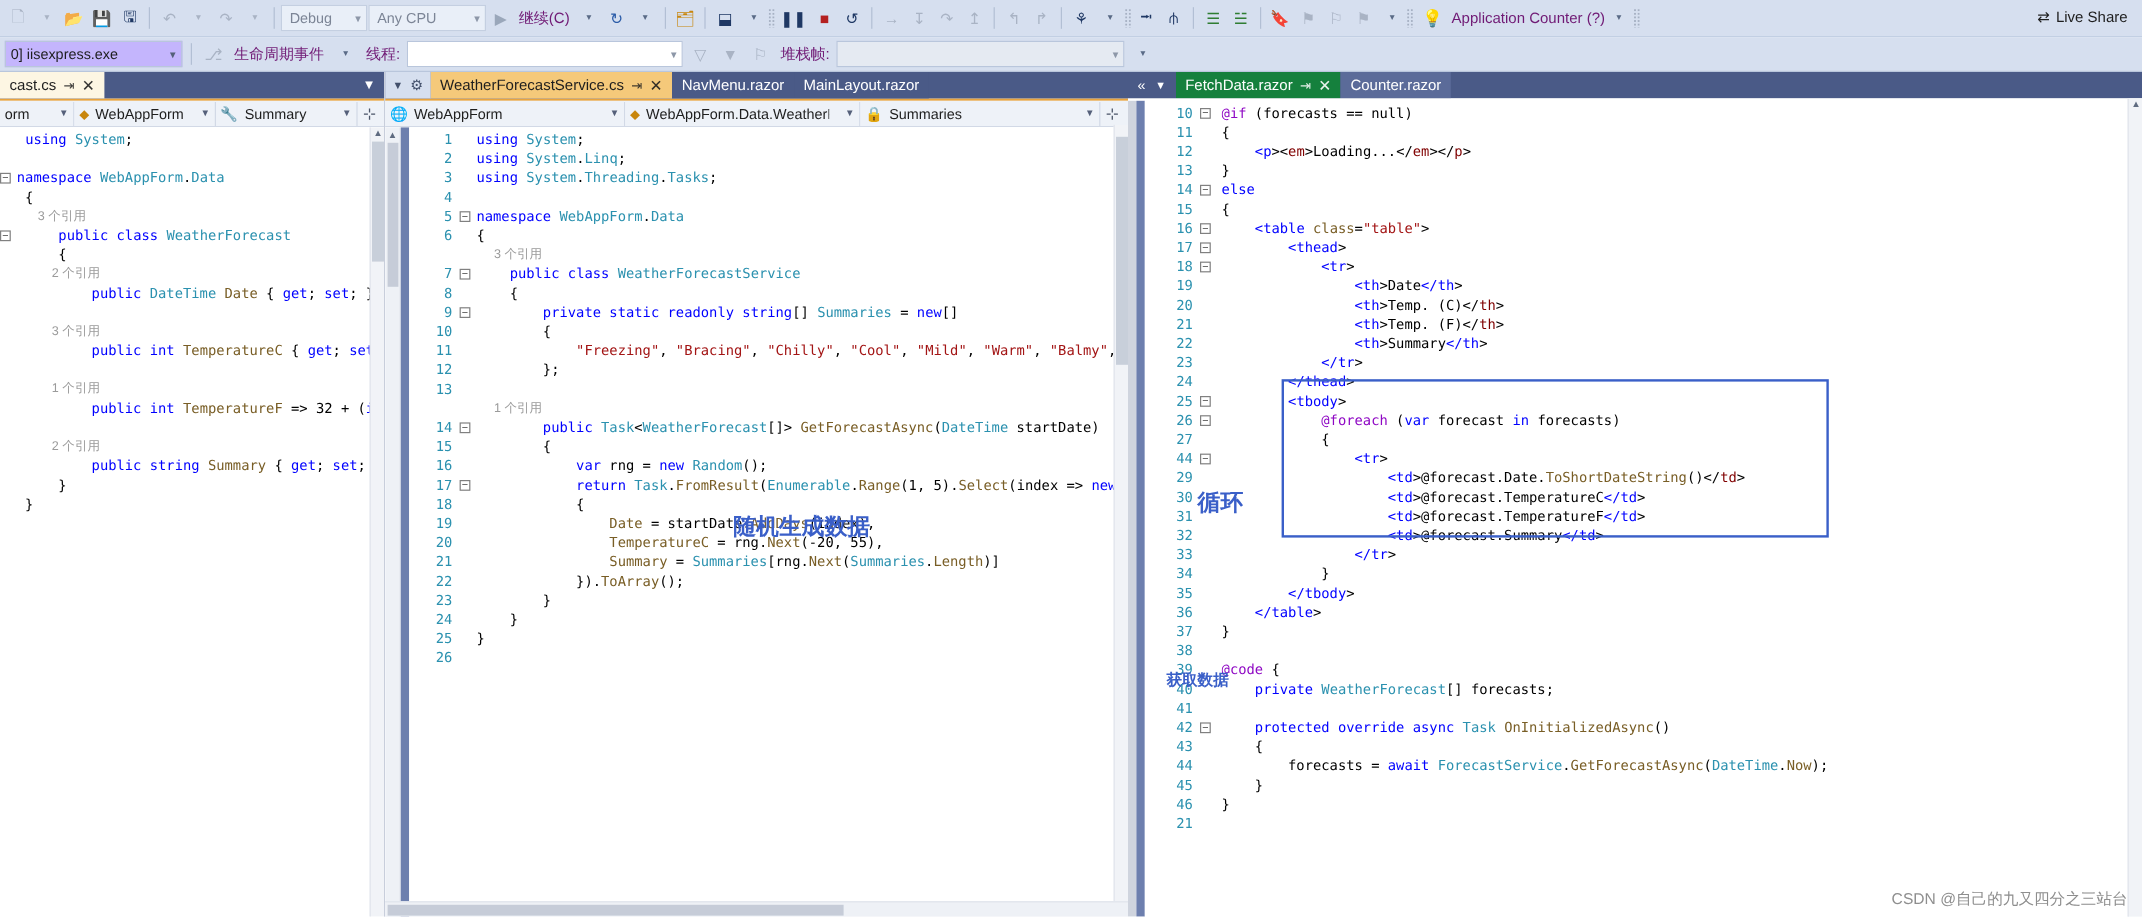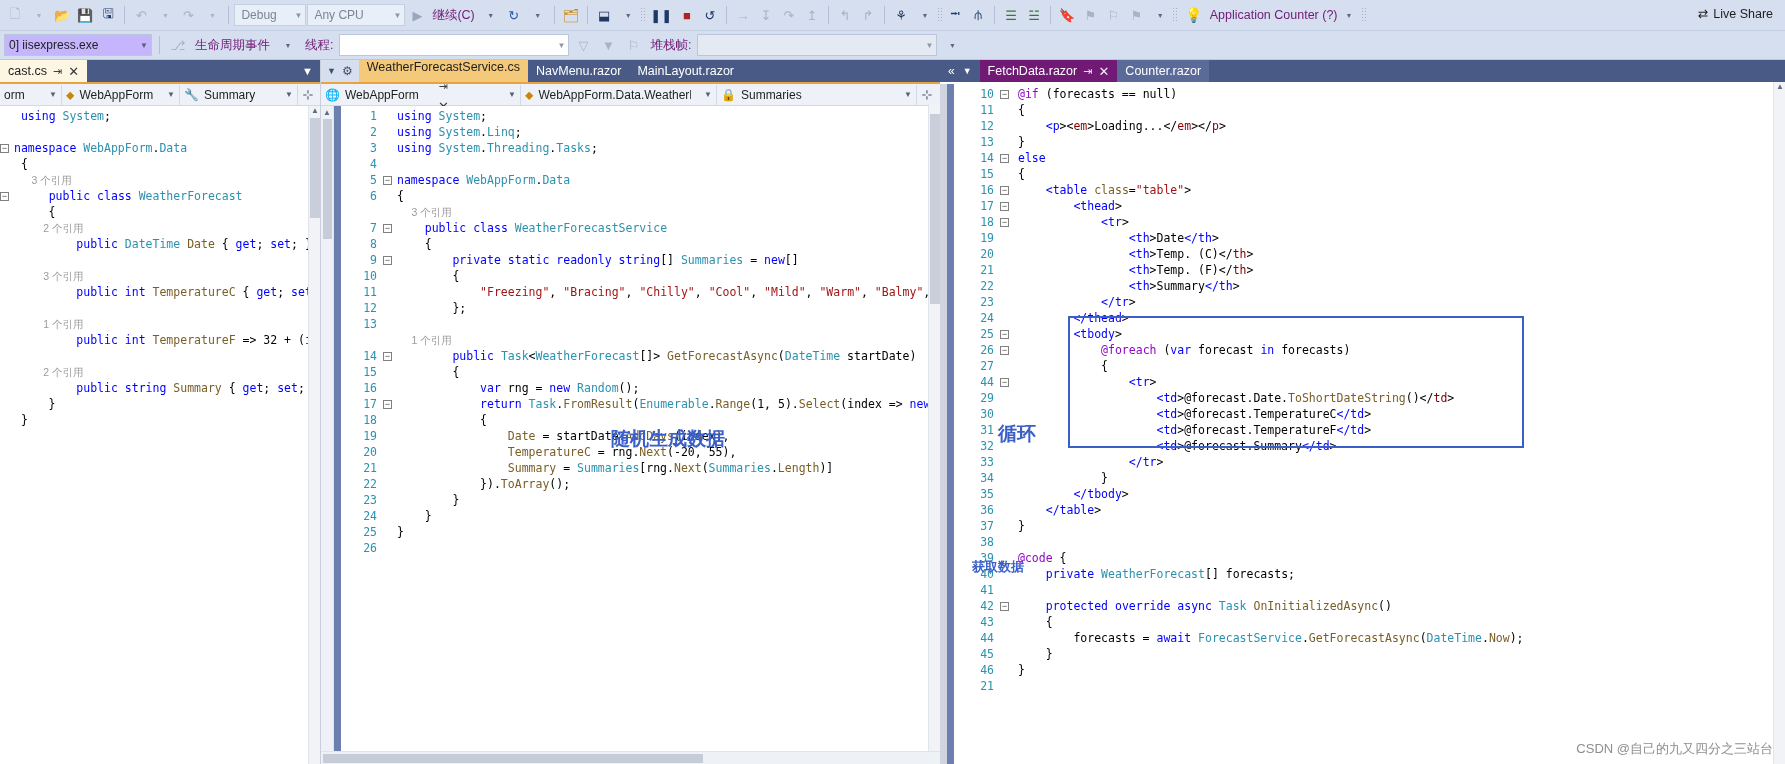--- a/index.html
+++ b/index.html
@@ -97,21 +97,21 @@
     display:flex; align-items:stretch; height:22px;
     background:#4a5a87; position:relative; white-space:nowrap;
   }
   .tab {
     display:flex; align-items:center; gap:6px;
     padding:0 8px; font-size:12.5px; height:22px;
     color:#ffffff; background:#4a5a87; cursor:default;
   }
   .tab.inactive { background:#4a5a87; color:#ffffff; }
   .tab.active { background:#fdf6e3; color:#1e1e1e; }
-  .tab.active.sel { background:#f5c97a; color:#1e1e1e;flex-direction:column; }
+  .tab.active.sel { background:#f5c97a; color:#1e1e1e; }
   .tab .pin { font-size:11px; opacity:.85; }
   .tab .x   { font-size:13px; opacity:.9; }
   .tab-tools { margin-left:auto; display:flex; align-items:center; gap:7px; padding:0 7px; color:#ffffff; font-size:11px; }
 
   
   .tab-underline { height:2px; background:#e8a33d; }
 
   
   .navbar {
     display:flex; align-items:center; height:22px;
@@ -455,21 +455,21 @@
         <div class="thumb" style="width:380px;"></div>
       </div>
     </div>
 
     <div class="pane-right">
       <div class="tabstrip" style="padding-left:0;">
         <div style="display:flex;align-items:center;gap:8px;padding:0 8px;color:#ffffff;background:#4a5a87;">
           <span>«</span>
           <span style="font-size:9px;">▼</span>
         </div>
-        <div class="tab active" style="background:#701a75;color:#ffffff;">
+        <div class="tab active" style="background:#15803d;color:#ffffff;">
           <span>FetchData.razor</span>
           <span class="pin">⇥</span>
           <span class="x">✕</span>
         </div>
         <div class="tab inactive" style="background:#5b6b99;">
           <span>Counter.razor</span>
         </div>
       </div>
 
       <div class="codewrap" style="padding-top:2px;">
@@ -552,21 +552,21 @@
             <div class="ln">&nbsp;</div>
             <div class="ln">&nbsp;</div>
             <div class="ln">&nbsp;</div>
             <div class="ln">&nbsp;</div>
             <div class="ln">&nbsp;</div>
           </div>
         <div class="code" id="right-code"><div class="ln"><span class="razor">@if</span> (forecasts == null)</div><div class="ln">{</div><div class="ln">    <span class="angle">&lt;p</span>&gt;&lt;<span class="tag">em</span>&gt;Loading...&lt;/<span class="tag">em</span>&gt;&lt;/<span class="tag">p</span>&gt;</div><div class="ln">}</div><div class="ln"><span class="kw">else</span></div><div class="ln">{</div><div class="ln">    <span class="angle">&lt;table</span> <span class="mth">class</span>=<span class="str">"table"</span>&gt;</div><div class="ln">        <span class="angle">&lt;thead</span>&gt;</div><div class="ln">            <span class="angle">&lt;tr</span>&gt;</div><div class="ln">                <span class="angle">&lt;th</span>&gt;Date<span class="angle">&lt;/th</span>&gt;</div><div class="ln">                <span class="angle">&lt;th</span>&gt;Temp. (C)&lt;/<span class="tag">th</span>&gt;</div><div class="ln">                <span class="angle">&lt;th</span>&gt;Temp. (F)&lt;/<span class="tag">th</span>&gt;</div><div class="ln">                <span class="angle">&lt;th</span>&gt;Summary<span class="angle">&lt;/th</span>&gt;</div><div class="ln">            <span class="angle">&lt;/tr</span>&gt;</div><div class="ln">        <span class="angle">&lt;/thead</span>&gt;</div><div class="ln">        <span class="angle">&lt;tbody</span>&gt;</div><div class="ln">            <span class="razor">@foreach</span> (<span class="kw">var</span> forecast <span class="kw">in</span> forecasts)</div><div class="ln">            {</div><div class="ln">                <span class="angle">&lt;tr</span>&gt;</div><div class="ln">                    <span class="angle">&lt;td</span>&gt;@forecast.Date.<span class="mth">ToShortDateString</span>()&lt;/<span class="tag">td</span>&gt;</div><div class="ln">                    <span class="angle">&lt;td</span>&gt;@forecast.TemperatureC<span class="angle">&lt;/td</span>&gt;</div><div class="ln">                    <span class="angle">&lt;td</span>&gt;@forecast.TemperatureF<span class="angle">&lt;/td</span>&gt;</div><div class="ln">                    <span class="angle">&lt;td</span>&gt;@forecast.Summary<span class="angle">&lt;/td</span>&gt;</div><div class="ln">                <span class="angle">&lt;/tr</span>&gt;</div><div class="ln">            }</div><div class="ln">        <span class="angle">&lt;/tbody</span>&gt;</div><div class="ln">    <span class="angle">&lt;/table</span>&gt;</div><div class="ln">}</div><div class="ln"></div><div class="ln"><span class="razor">@code</span> {</div><div class="ln">    <span class="kw">private</span> <span class="type">WeatherForecast</span>[] forecasts;</div><div class="ln"></div><div class="ln">    <span class="kw">protected</span> <span class="kw">override</span> <span class="kw">async</span> <span class="type">Task</span> <span class="mth">OnInitializedAsync</span>()</div><div class="ln">    {</div><div class="ln">        forecasts = <span class="kw">await</span> <span class="type">ForecastService</span>.<span class="mth">GetForecastAsync</span>(<span class="type">DateTime</span>.<span class="mth">Now</span>);</div><div class="ln">    }</div><div class="ln">}</div><div class="ln"></div></div>
 
         <div class="hlbox" style="left:128px; top:234px; width:456px; height:132px;"></div>
 
-        <div class="anno" style="left:58px; top:339px; font-size:19px;">循环</div>
+        <div class="anno" style="left:58px; top:324px; font-size:19px;">循环</div>
         <div class="anno" style="left:32px; top:476px; font-size:13px;">获取数据</div>
       </div>
 
       <div style="position:absolute;right:0;top:22px;bottom:0;width:12px;background:#f1f3f7;border-left:1px solid #e0e4ec;">
         <div style="position:absolute;top:2px;left:2px;width:8px;height:6px;color:#5f6b80;font-size:8px;line-height:6px;text-align:center;">▲</div>
       </div>
     </div>
 
   </div>
 

